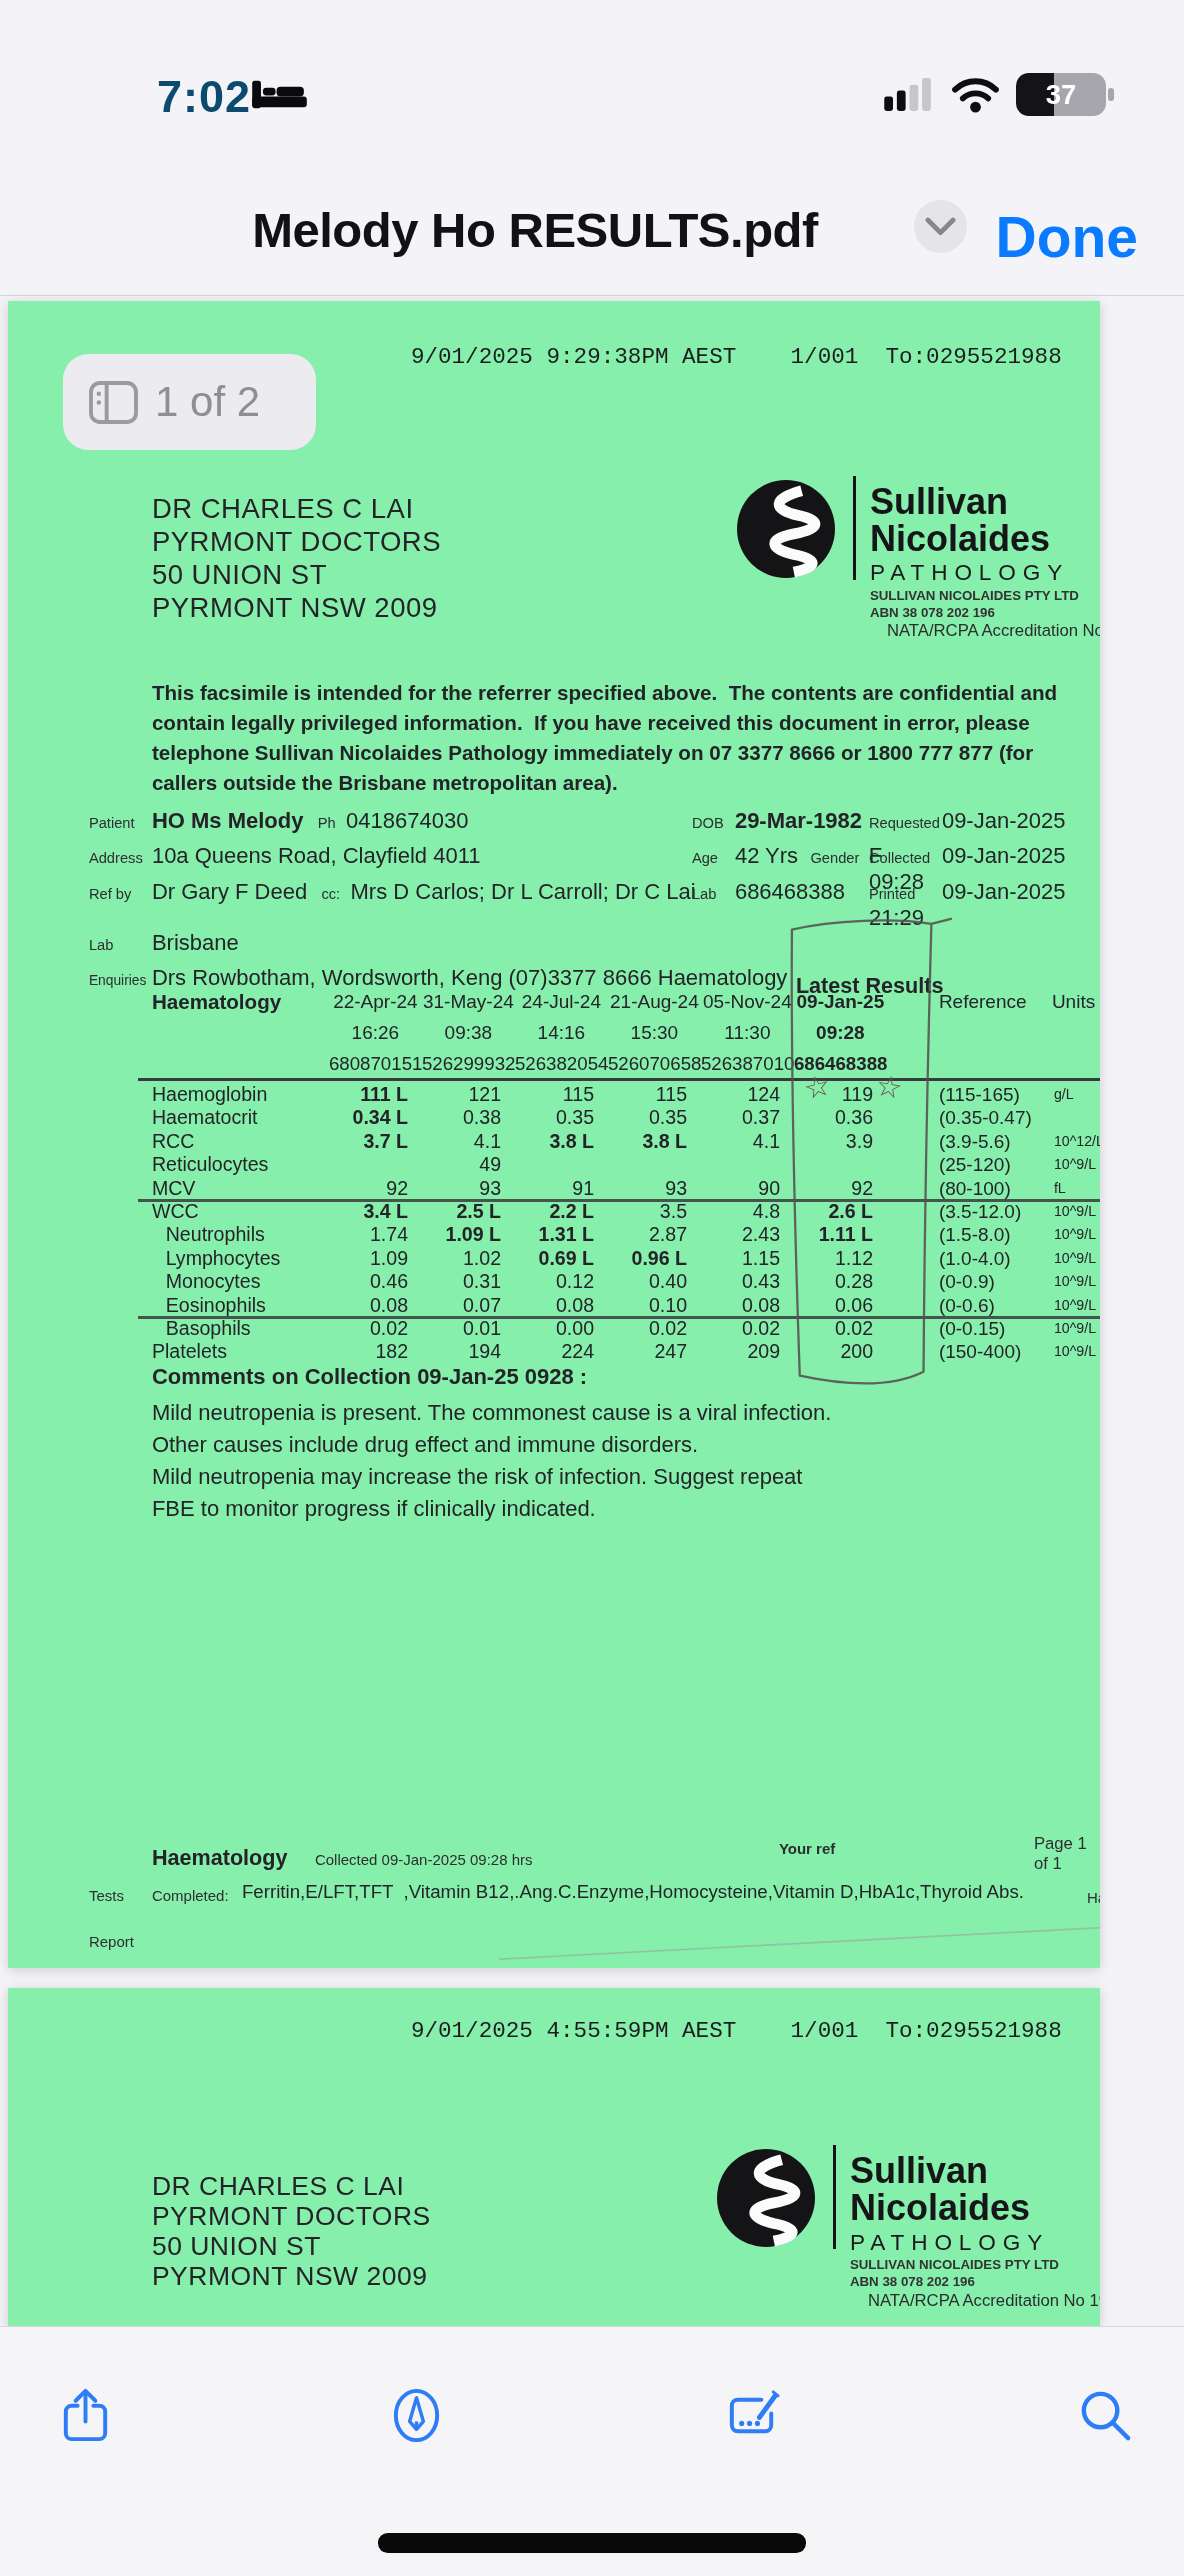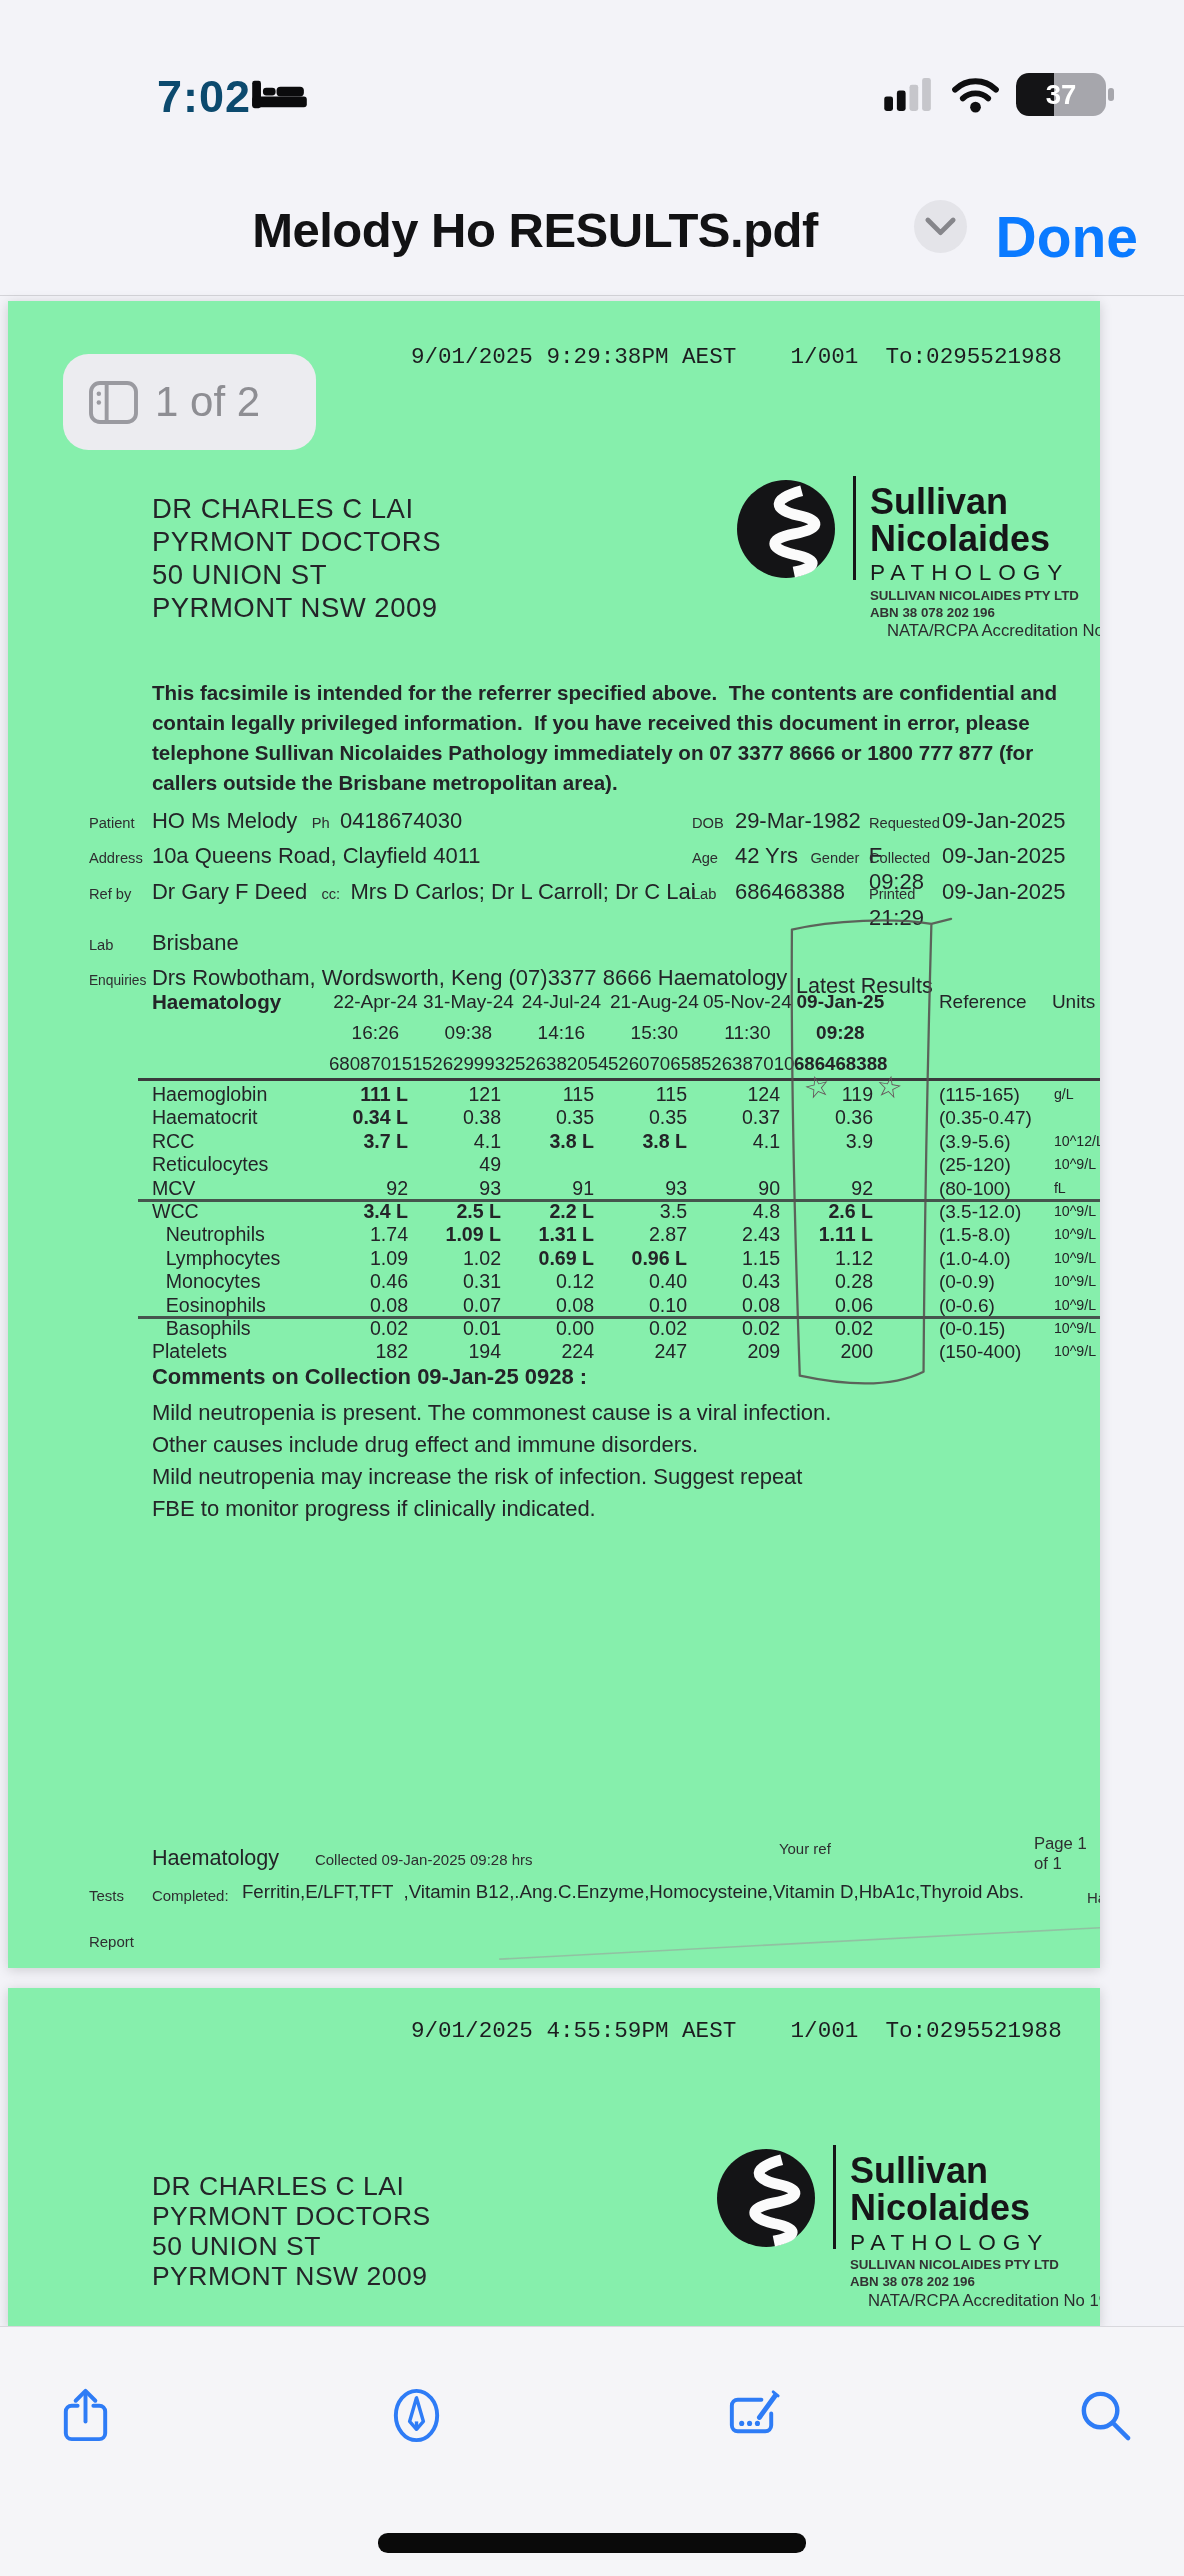--- a/index.html
+++ b/index.html
@@ -44,21 +44,21 @@
   .logopath{font-size:22.6px;letter-spacing:6.9px;color:#1a1a1c;}
   .logosub{font-size:13.3px;font-weight:700;color:#333;}
   .logoacc{font-size:16.7px;color:#2c2c2e;white-space:nowrap;}
   .divbar{width:2.9px;background:#161618;}
   
   .dline{font-size:20.6px;font-weight:700;line-height:30px;white-space:pre;}
   
   .lbl{font-size:14.7px;color:#2e2e30;display:inline-block;}
   .lblw{width:63px;}
   .val{font-size:22px;color:#242428;}
-  .bold{font-weight:400;}
+  .bold{font-weight:700;}
   
   .grid{display:grid;grid-template-columns:177px repeat(6,93px) 116px 74px;}
   #thead{grid-auto-rows:31px;}
   #tbody{grid-auto-rows:23.4px;}
   .hsec{font-size:20.6px;font-weight:700;line-height:31px;white-space:nowrap;}
   .hdate{font-size:19px;text-align:center;line-height:31px;white-space:nowrap;}
   .hlab{font-size:18.7px;text-align:center;line-height:31px;white-space:nowrap;}
   .href{font-size:19px;padding-left:52px;line-height:31px;}
   .huni{font-size:19px;padding-left:49px;line-height:31px;}
   .ncell{font-size:19.6px;line-height:23.4px;white-space:nowrap;}
@@ -376,21 +376,21 @@
   <div class="abs scan" id="comments-lines" style="left:144px;top:1096px;">
       <div class="cline">Mild neutropenia is present. The commonest cause is a viral infection.</div>
       <div class="cline">Other causes include drug effect and immune disorders.</div>
       <div class="cline">Mild neutropenia may increase the risk of infection. Suggest repeat</div>
       <div class="cline">FBE to monitor progress if clinically indicated.</div>
     </div>
 
   <div class="abs smallnote" style="left:81px;top:1632px;">Report</div>
   <div class="abs scan bold" style="left:144px;top:1544px;font-size:21.6px;">Haematology</div>
   <div class="abs smallnote" style="left:307px;top:1550px;">Collected 09-Jan-2025 09:28 hrs</div>
-  <div class="abs smallnote" style="left:771px;top:1539px;">Your ref</div>
+  <div class="abs smallnote" style="left:771px;top:1539px;font-weight:bold;">Your ref</div>
   <div class="abs smallnote" style="left:1026px;top:1533px;font-size:16.7px;">Page 1 of 1</div>
   <div class="abs smallnote" style="left:81px;top:1586px;">Tests</div>
   <div class="abs smallnote" style="left:144px;top:1586px;">Completed:</div>
   <div class="abs scan tests-line" style="left:234px;top:1580px;">Ferritin,E/LFT,TFT  ,Vitamin B12,.Ang.C.Enzyme,Homocysteine,Vitamin D,HbA1c,Thyroid Abs.</div>
   <div class="abs smallnote" style="left:1079px;top:1588px;">Haematology</div>
 </div>
 
 <div class="card" id="page2">
   <div class="abs mono" style="left:403px;top:29.5px;">9/01/2025 4:55:59PM AEST    1/001  To:0295521988</div>
   <div class="abs scan recipient-block" style="left:144px;top:183px;">

